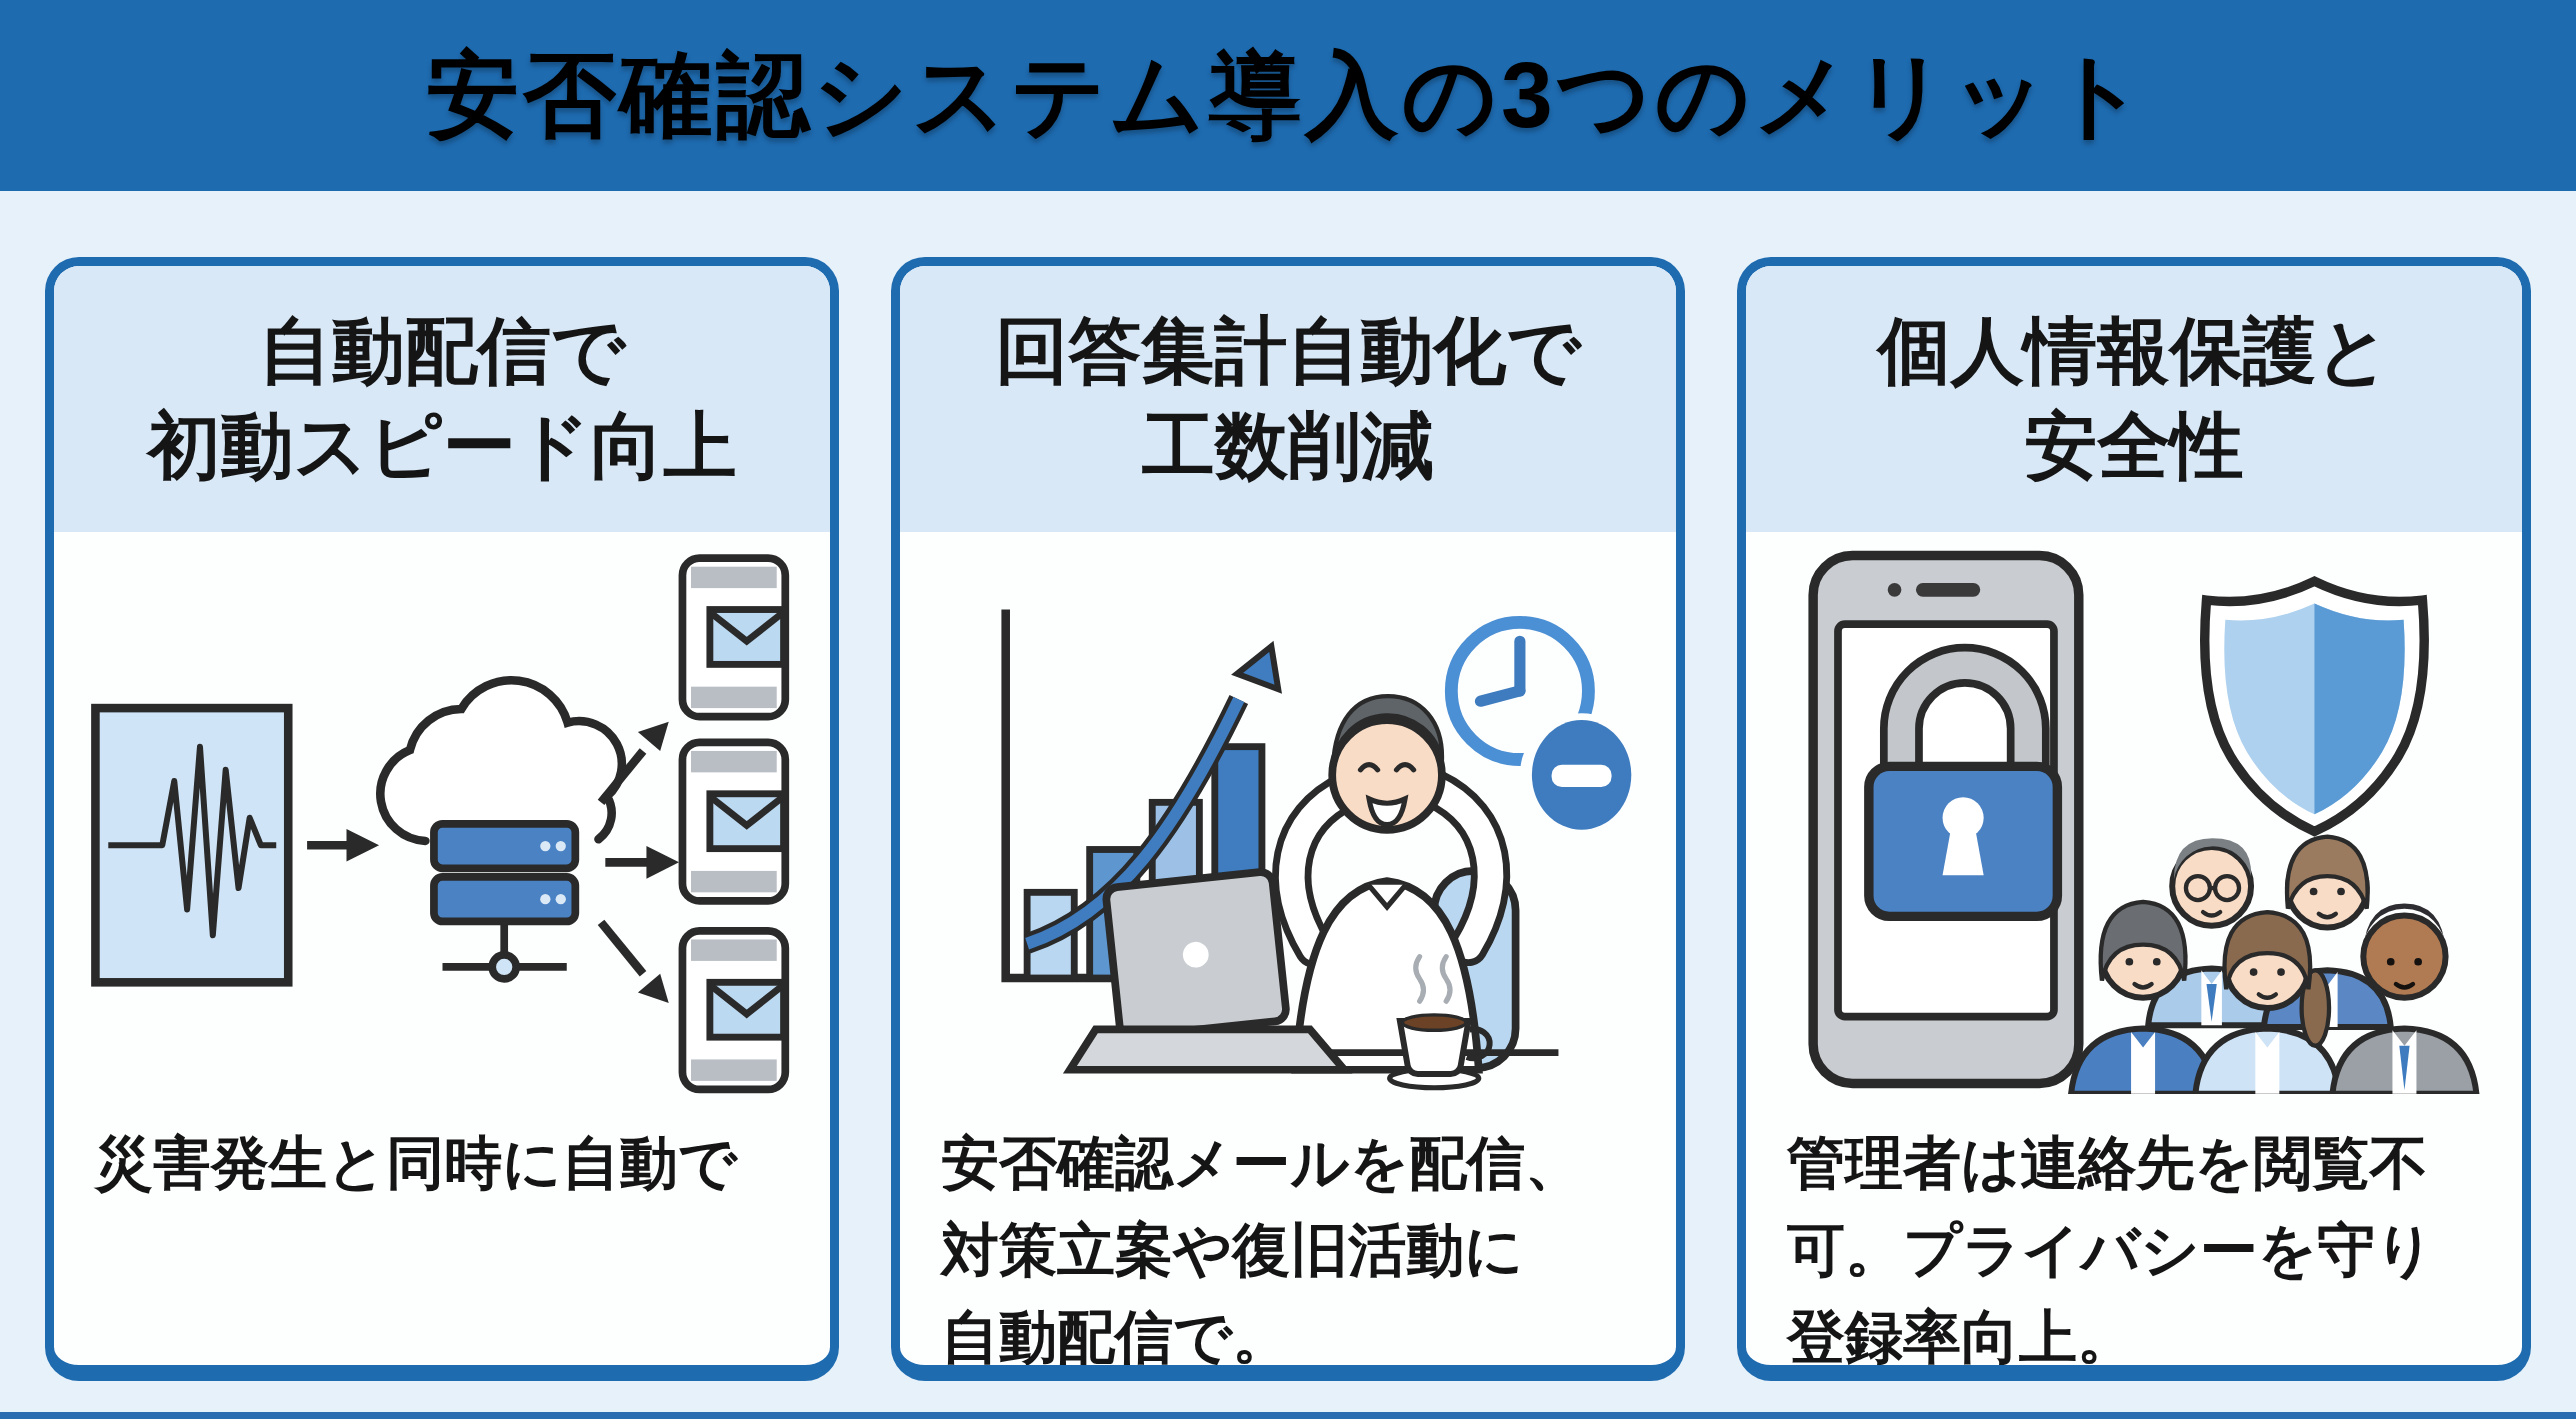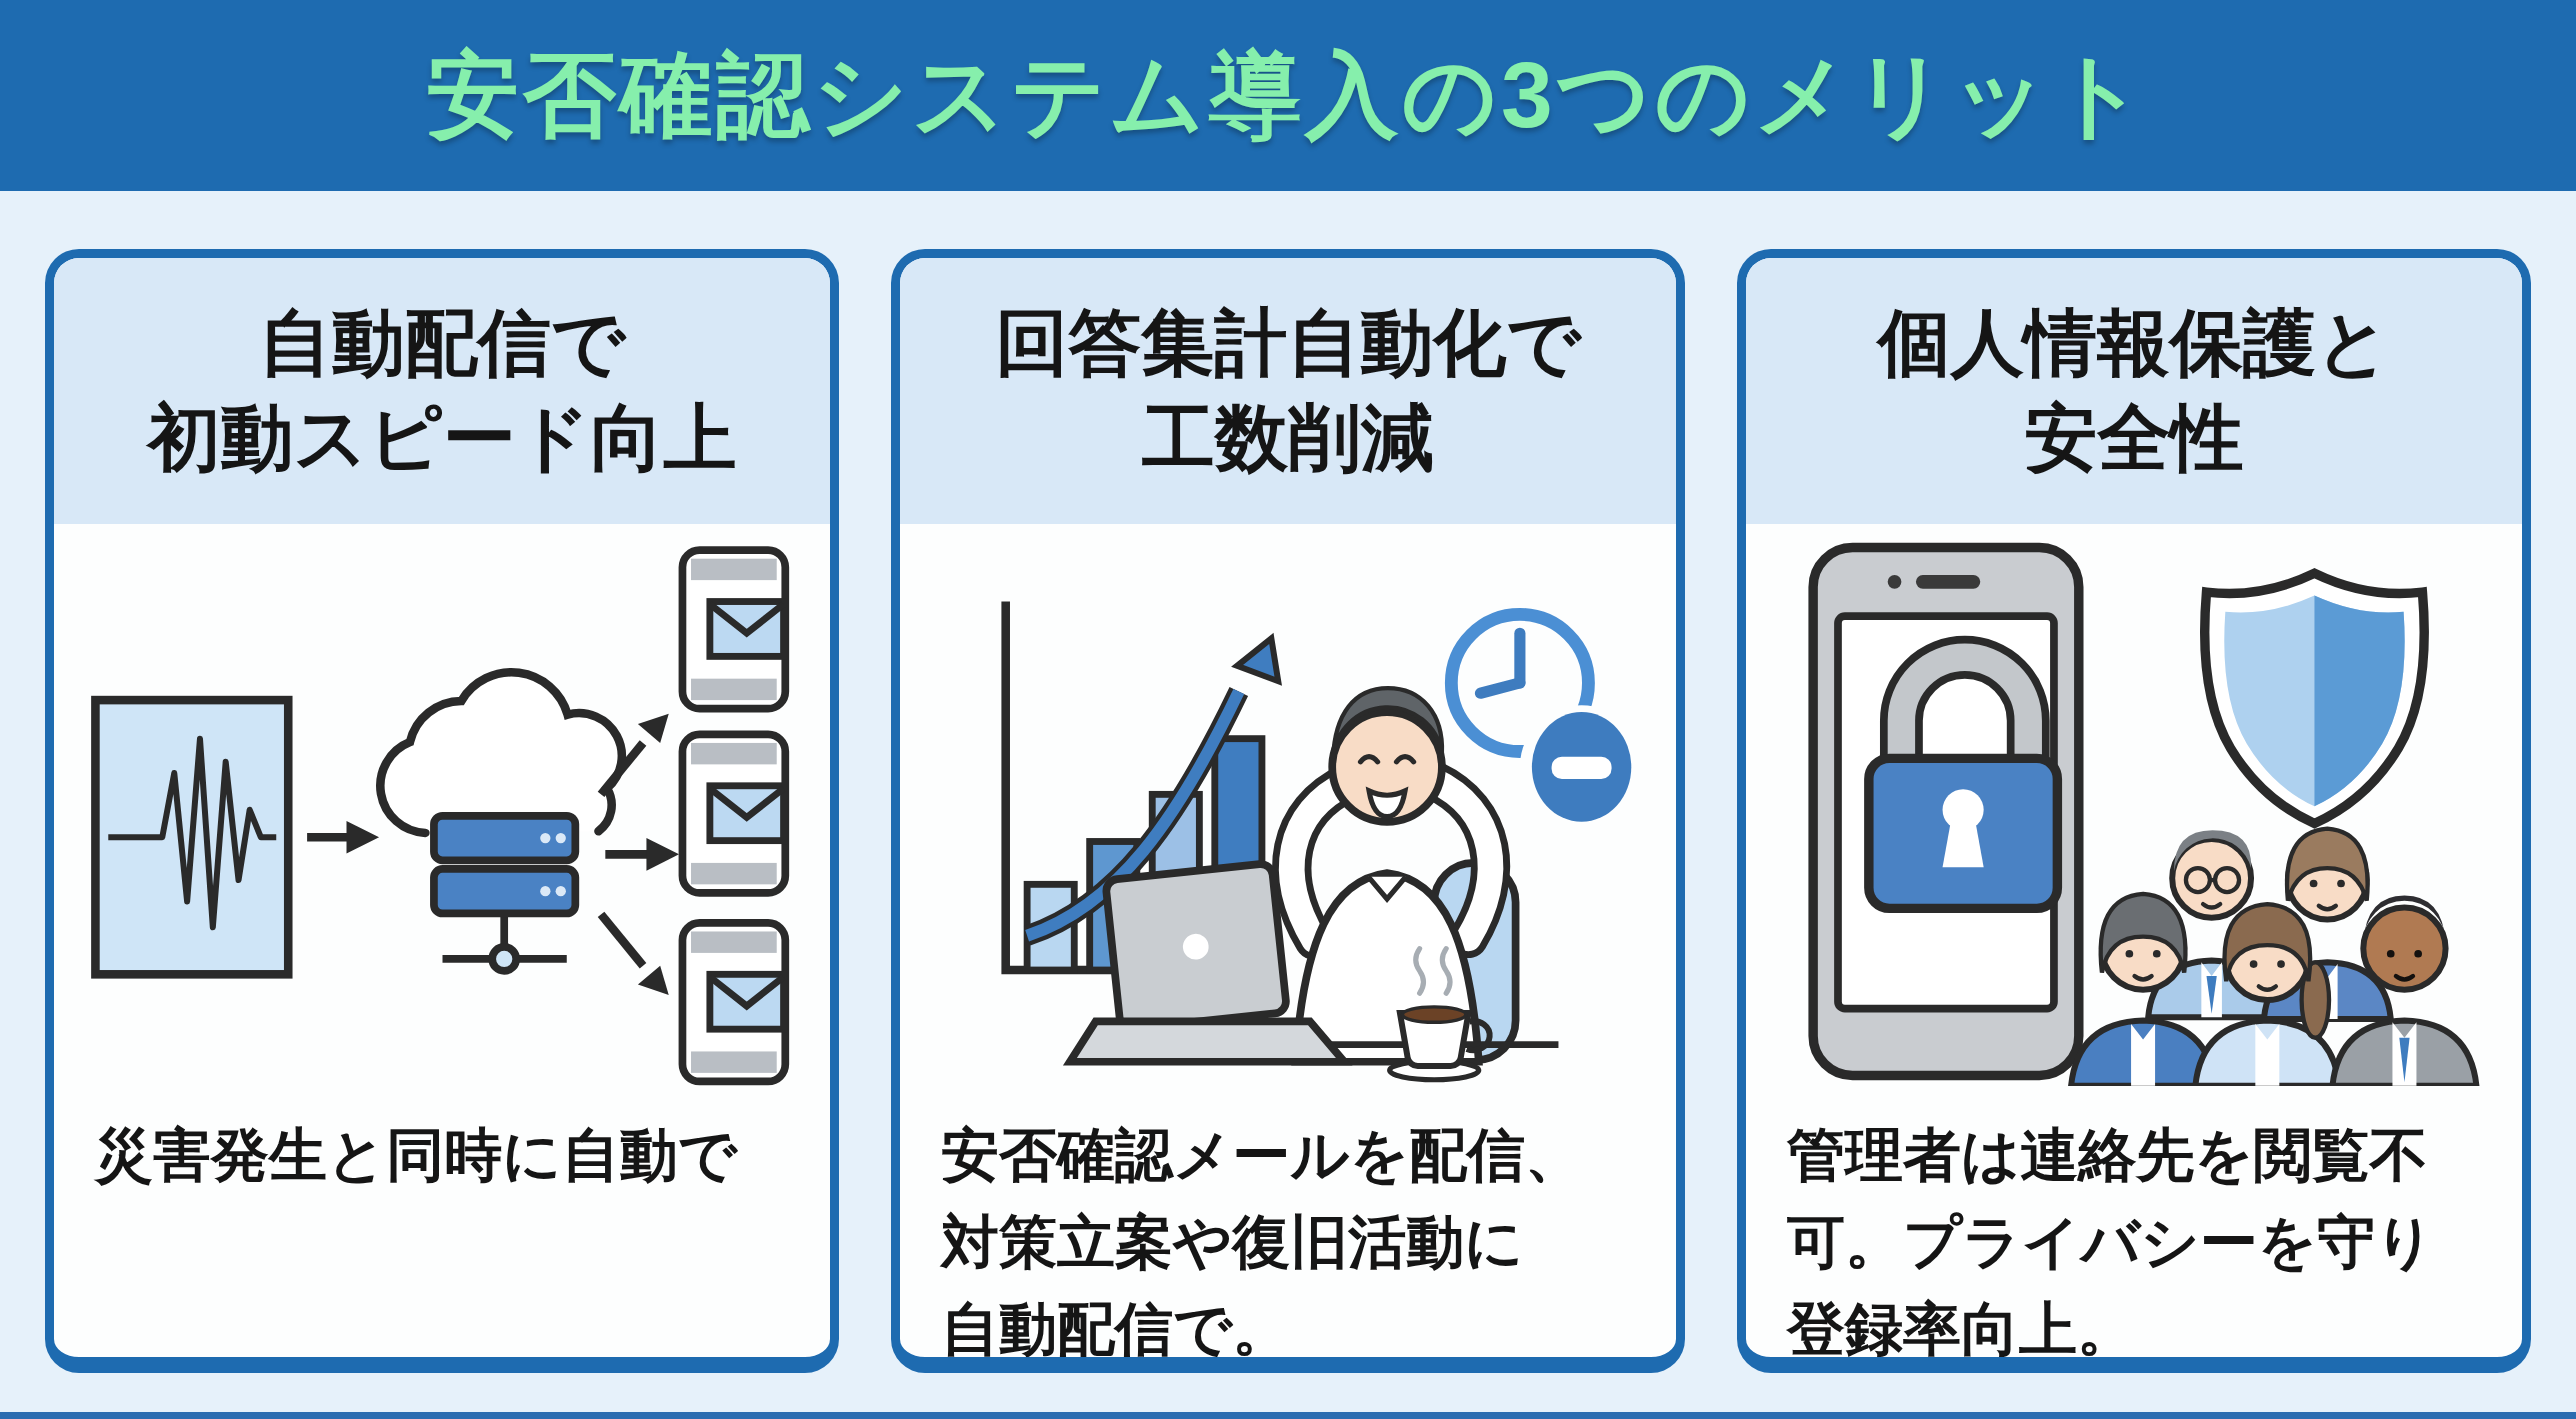--- a/index.html
+++ b/index.html
@@ -6,24 +6,24 @@
   .page {
     position:relative; width:2576px; height:1420px; overflow:hidden;
     background:#E6F1FA;
     font-family:"Liberation Sans","DejaVu Sans",sans-serif;
   }
   .title-bar {
     height:191px; background:#1E6BB0;
     display:flex; align-items:center; justify-content:center;
   }
   .title-bar h1 {
-    margin:0; color:#86efac; font-size:93px; font-weight:bold; letter-spacing:3.7px;
+    margin:0; color:#000000; font-size:93px; font-weight:bold; letter-spacing:3.7px;
     text-shadow:0 3.7px 5.6px rgba(0,0,0,0.25);
   }
-  .cards { display:flex; gap:52px; padding:58px 45px 0 45px; }
+  .cards { display:flex; gap:52px; padding:58px 45px 0 45px;margin-top:8px; }
   .card {
     box-sizing:border-box; width:794px; height:1124px;
     background:#FDFEFE; border:9.3px solid #1E6BB0; border-bottom-width:16px;
     border-radius:34px; overflow:hidden; display:flex; flex-direction:column;
   }
   .card-header {
     height:266px; flex:0 0 266px; background:#D8E8F7;
     display:flex; flex-direction:column; align-items:center; justify-content:center;
     font-size:73px; font-weight:bold; color:#151515; line-height:1.3; text-align:center;
   }

